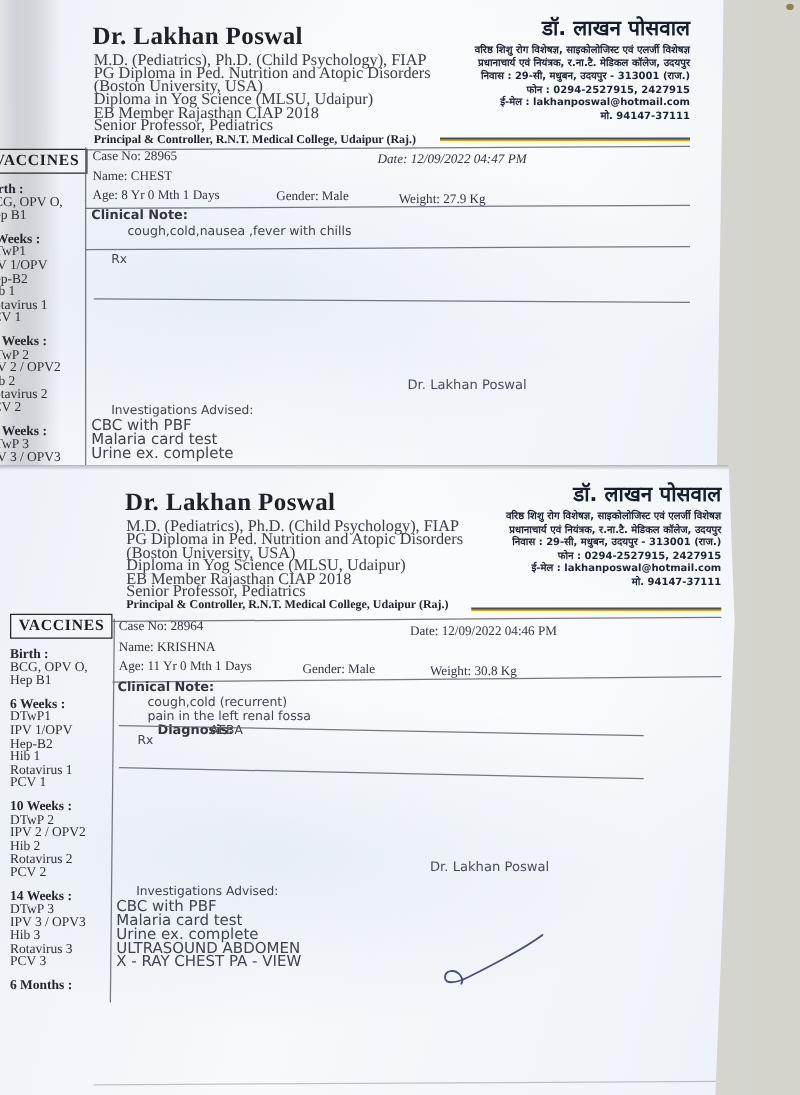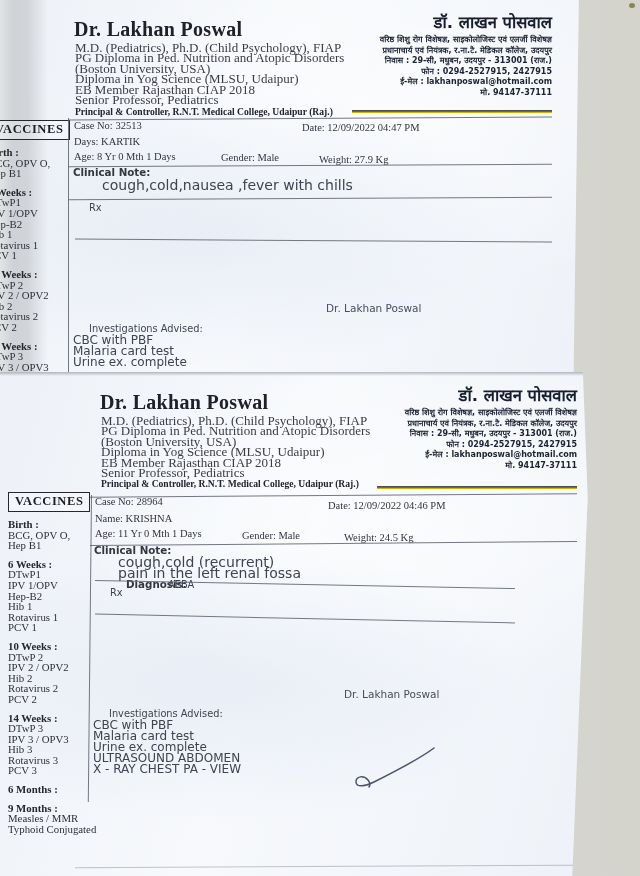--- a/index.html
+++ b/index.html
@@ -30,21 +30,21 @@
   .creds-title{font-size:9.6px;font-weight:bold;color:#23232e;}
   .hindi{text-align:right;color:#161d2d;font-family:"DejaVu Sans", sans-serif;}
   .hindi-name{font-size:16.5px;font-weight:bold;line-height:19px;margin-bottom:3px;}
   .hindi-small div{font-size:8px;font-weight:600;line-height:10.6px;color:#1b2232;}
   .gold-line{height:3px;background:linear-gradient(to bottom,#4e4f48 45%,#bfa70a 60%,#d3bd23 100%);}
   .hline{height:1px;background:#5d626b;opacity:.85;}
   .vline{width:1px;background:#5d626b;opacity:.85;}
   .case-text{font-size:10.5px;color:#33333f;}
   .sans{font-family:"DejaVu Sans", sans-serif;font-size:9.8px;color:#3e434f;margin-left:16px;}
   .sans-bold{font-family:"DejaVu Sans", sans-serif;font-size:10.3px;font-weight:bold;color:#33353f;}
-  .note-list div{font-family:"DejaVu Sans", sans-serif;font-size:14px;line-height:11px;color:#3e434f;}
+  .note-list div{font-family:"DejaVu Sans", sans-serif;font-size:10px;line-height:11px;color:#3e434f;}
   .inv-list div{font-family:"DejaVu Sans", sans-serif;font-size:12px;line-height:11px;color:#3e434f;}
   .sign-name{font-family:"DejaVu Sans", sans-serif;font-size:10.5px;color:#474c58;}
   .vx-box{display:inline-block;border:1.6px solid #26262c;padding:1px 6px 2px;
     font-size:12.5px;font-weight:bold;letter-spacing:.6px;color:#1d1d26;background:rgba(255,255,255,.25);}
   .vx-groups{width:110px;}
   .vx-group{margin-bottom:8px;}
   .vx-heading{font-size:10.8px;font-weight:bold;line-height:10.6px;color:#26262f;}
   .vx-items div{font-size:10.8px;line-height:10.6px;color:#2e2e38;}
   .dot{position:absolute;width:6px;height:5px;border-radius:50%;}
   svg.sig{position:absolute;overflow:visible;}
@@ -122,23 +122,23 @@
               <div>IPV 3 / OPV3</div>
             </div>
   </div>
 
 </div>
     </div>
 
     <div class="abs hline" style="left:68px;top:118px;width:484px;transform:rotate(-.35deg);"></div>
     <div class="abs vline" style="left:68px;top:118px;height:254px;"></div>
 
-    <div class="abs case-text" style="left:74px;top:120px;">Case No: 32513</div>
-    <div class="abs case-text" style="left:302px;top:122px;">Date: 12/09/2022 04:47 PM</div>
-    <div class="abs case-text" style="left:74px;top:136px;">Days: KARTIK</div>
+    <div class="abs case-text" style="left:74px;top:120px;">Case No: 28965</div>
+    <div class="abs case-text" style="left:302px;top:122px;font-style:italic;">Date: 12/09/2022 04:47 PM</div>
+    <div class="abs case-text" style="left:74px;top:136px;">Name: CHEST</div>
     <div class="abs case-text" style="left:74px;top:151px;">Age: 8 Yr 0 Mth 1 Days</div>
     <div class="abs case-text" style="left:221px;top:152px;">Gender: Male</div>
     <div class="abs case-text" style="left:319px;top:154px;">Weight: 27.9 Kg</div>
 
     <div class="abs hline" style="left:68px;top:165px;width:484px;transform:rotate(-.3deg);"></div>
     <div class="abs sans-bold" style="left:73px;top:166px;">Clinical Note:</div>
     <div class="abs note-list" style="left:102px;top:180px;">
         <div>cough,cold,nausea ,fever with chills</div>
       </div>
 
@@ -225,39 +225,32 @@
               <div>Hib 3</div>
               <div>Rotavirus 3</div>
               <div>PCV 3</div>
             </div>
   </div>
 
   <div class="vx-group">
     <div class="vx-heading">6 Months :</div>
   </div>
 
-  <div class="vx-group">
-    <div class="vx-heading">9 Months :</div>
-    <div class="vx-items">
-              <div>Measles / MMR</div>
-              <div>Typhoid Conjugated</div>
-            </div>
-  </div>
 </div>
     </div>
 
     <div class="abs hline" style="left:90px;top:123px;width:487px;transform:rotate(-.4deg);"></div>
     <div class="abs vline" style="left:91px;top:123px;height:307px;transform:rotate(.6deg);transform-origin:top;"></div>
 
     <div class="abs case-text" style="left:95px;top:124px;">Case No: 28964</div>
     <div class="abs case-text" style="left:328px;top:128px;">Date: 12/09/2022 04:46 PM</div>
     <div class="abs case-text" style="left:95px;top:141px;">Name: KRISHNA</div>
     <div class="abs case-text" style="left:95px;top:156px;">Age: 11 Yr 0 Mth 1 Days</div>
     <div class="abs case-text" style="left:242px;top:158px;">Gender: Male</div>
-    <div class="abs case-text" style="left:344px;top:160px;">Weight: 24.5 Kg</div>
+    <div class="abs case-text" style="left:344px;top:160px;">Weight: 30.8 Kg</div>
 
     <div class="abs hline" style="left:90px;top:171px;width:487px;transform:rotate(-.5deg);"></div>
     <div class="abs sans-bold" style="left:94px;top:172px;">Clinical Note:</div>
     <div class="abs note-list" style="left:118px;top:185px;">
         <div>cough,cold (recurrent)</div>
         <div>pain in the left renal fossa</div>
       </div>
 
     <div class="abs sans-bold" style="left:94px;top:206px;padding-left:32px;">Diagnosis:</div>
     <div class="abs sans" style="left:152px;top:207px;">AEBA</div>

